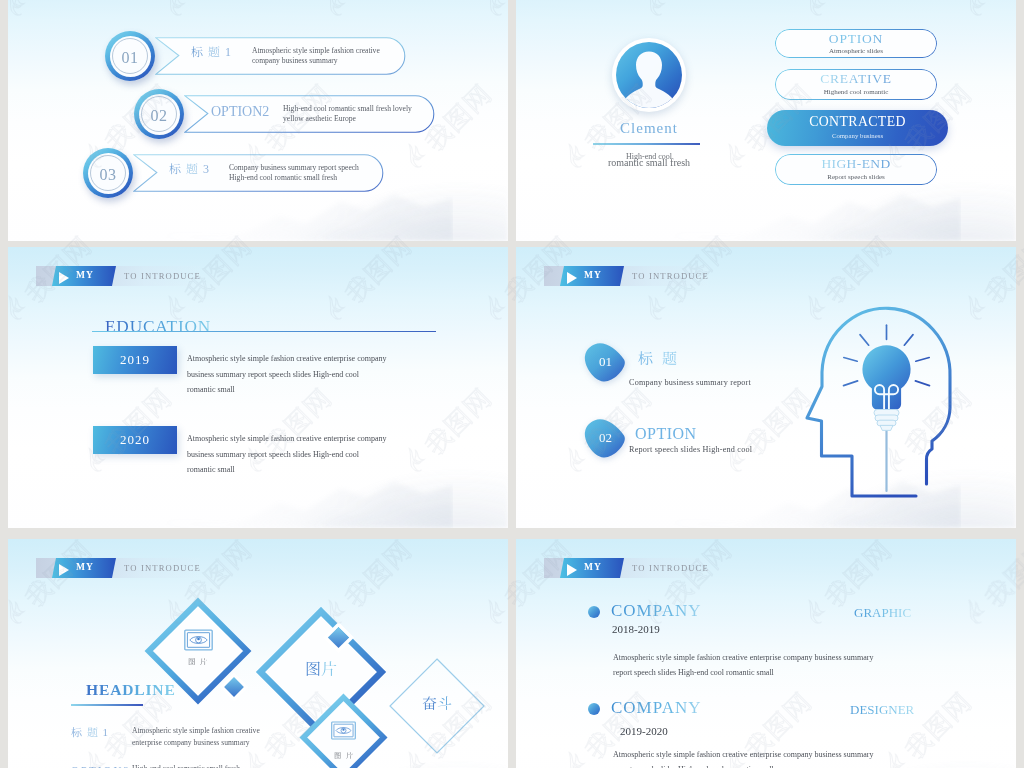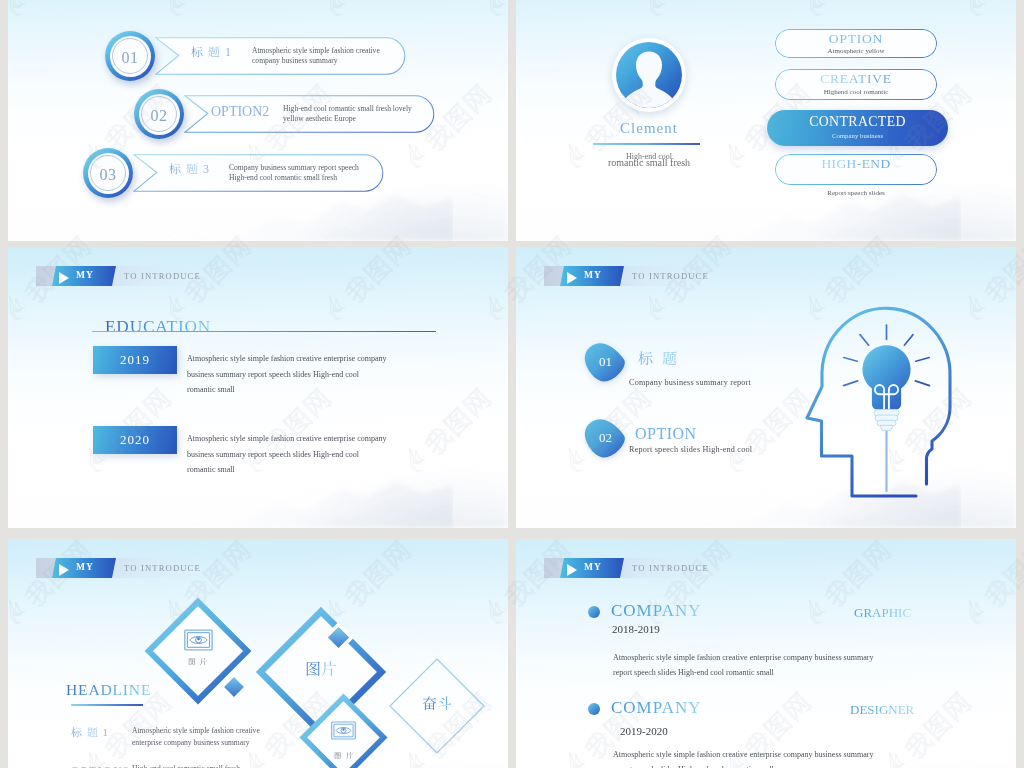--- a/index.html
+++ b/index.html
@@ -73,23 +73,23 @@
   background:linear-gradient(105deg,#4fbbe0 0%,#3c8ed6 40%,#2a55bd 100%);
   box-shadow:2px 3px 7px rgba(70,110,170,.22);}
 .s3-chip span{position:absolute;inset:0;display:flex;align-items:center;justify-content:center;
   color:#fff;letter-spacing:1px;}
 .s3-body{position:absolute;color:#4d5159;line-height:1.95;white-space:nowrap;}
 .s4-t{position:absolute;color:#6fb3e4;letter-spacing:3px;}
 .s4-d{position:absolute;color:#4d5159;white-space:nowrap;}
 
 
 .s5-dia{position:absolute;}
-.s5-head{position:absolute;font-weight:400;letter-spacing:.8px;
+.s5-head{position:absolute;font-weight:700;letter-spacing:.8px;
   background:linear-gradient(90deg,#3f74c8 0%,#4b93d5 32%,#5fb3e1 64%,#8ad2ec 100%);
-  -webkit-background-clip:text;background-clip:text;color:transparent;}
+  -webkit-background-clip:text;background-clip:text;color:transparent;margin-left:20px;}
 .s5-rule{position:absolute;height:2.4px;
   background:linear-gradient(90deg,#8ed6ec 0%,#5b8fd3 55%,#3a55bd 100%);}
 .s5-rt{position:absolute;color:#8fb3dd;letter-spacing:2px;}
 .s5-rd{position:absolute;color:#5a5f68;line-height:1.55;white-space:nowrap;}
 
 
 .s6-dot{position:absolute;border-radius:50%;
   background:linear-gradient(135deg,#77cdea 0%,#4a9bd8 45%,#2c63c6 100%);}
 .s6-t{position:absolute;letter-spacing:1px;
   background:linear-gradient(90deg,#3f8fd2 0%,#69b9e4 70%,#9ed4ee 100%);
@@ -195,33 +195,33 @@
       </svg>
     </div>
   </div>
   <div class="s2-name" style="left:56px;top:160px;width:154px;text-align:center;font-size:15px;">Clement</div>
   <div class="s2-rule" style="left:77px;top:183px;width:107px;"></div>
   <div class="s2-sub" style="left:56px;top:190px;width:154px;font-size:8px;">High-end cool</div>
   <div class="s2-sub" style="left:56px;top:194px;width:154px;font-size:10px;">romantic small fresh</div>
 
   <div class="s2-pill off" style="left:259px;top:69px;width:162px;height:29px;">
     <div class="s2-pl" style="top:2px;font-size:13.5px;letter-spacing:.8px;background:linear-gradient(100deg,#5a8ad2 0%,#7fc8ea 45%,#6aa8dd 72%,#3f6fc9 100%);-webkit-background-clip:text;background-clip:text;color:transparent;">OPTION</div>
-    <div class="s2-pl" style="top:18px;font-size:7px;color:#5b6068;">Atmospheric yellow</div>
+    <div class="s2-pl" style="top:18px;font-size:7px;color:#5b6068;">Atmospheric slides</div>
   </div>
   <div class="s2-pill off" style="left:259px;top:109px;width:162px;height:31px;">
     <div class="s2-pl" style="top:2px;font-size:13.5px;letter-spacing:.8px;background:linear-gradient(100deg,#7fc9ea 0%,#a5daf0 30%,#6fa9dd 65%,#3f6fc9 100%);-webkit-background-clip:text;background-clip:text;color:transparent;">CREATIVE</div>
     <div class="s2-pl" style="top:19px;font-size:7px;color:#5b6068;">Highend cool romantic</div>
   </div>
   <div class="s2-pill on" style="left:251px;top:150px;width:181px;height:36px;">
     <div class="s2-pl" style="top:3.5px;font-size:13.8px;letter-spacing:.4px;color:#ffffff;">CONTRACTED</div>
     <div class="s2-pl" style="top:22px;font-size:6.8px;color:#dde9f8;">Company business</div>
   </div>
   <div class="s2-pill off" style="left:259px;top:194px;width:162px;height:31px;">
     <div class="s2-pl" style="top:2px;font-size:13.5px;letter-spacing:.4px;background:linear-gradient(100deg,#78c4e8 0%,#9fd7ef 30%,#6aa5dc 68%,#3f6fc9 100%);-webkit-background-clip:text;background-clip:text;color:transparent;">HIGH-END</div>
-    <div class="s2-pl" style="top:35px;font-size:7px;color:#5b6068;">Report speech slides</div>
+    <div class="s2-pl" style="top:19px;font-size:7px;color:#5b6068;">Report speech slides</div>
   </div>
 </div>
 
 <div class="slide" style="left:8px;top:247px;width:500px;height:281px;">
   <div class="bg"></div>
   <div class="bg-photo"></div>
   <svg class="mtn" viewBox="0 0 500 120" preserveAspectRatio="none">
     <path d="M250 120 L305 92 L334 101 L374 76 L402 86 L434 68 L468 82 L500 72 V120 Z" fill="#8fa2bb" opacity=".52"></path>
     <path d="M300 120 L354 98 L390 107 L427 88 L462 100 L500 92 V120 Z" fill="#a9b9cd" opacity=".5"></path>
     <path d="M0 120 L70 110 L120 116 L175 108 L240 114 L300 108 L360 115 L420 109 L500 113 V120 Z" fill="#c3cfde" opacity=".5"></path>

